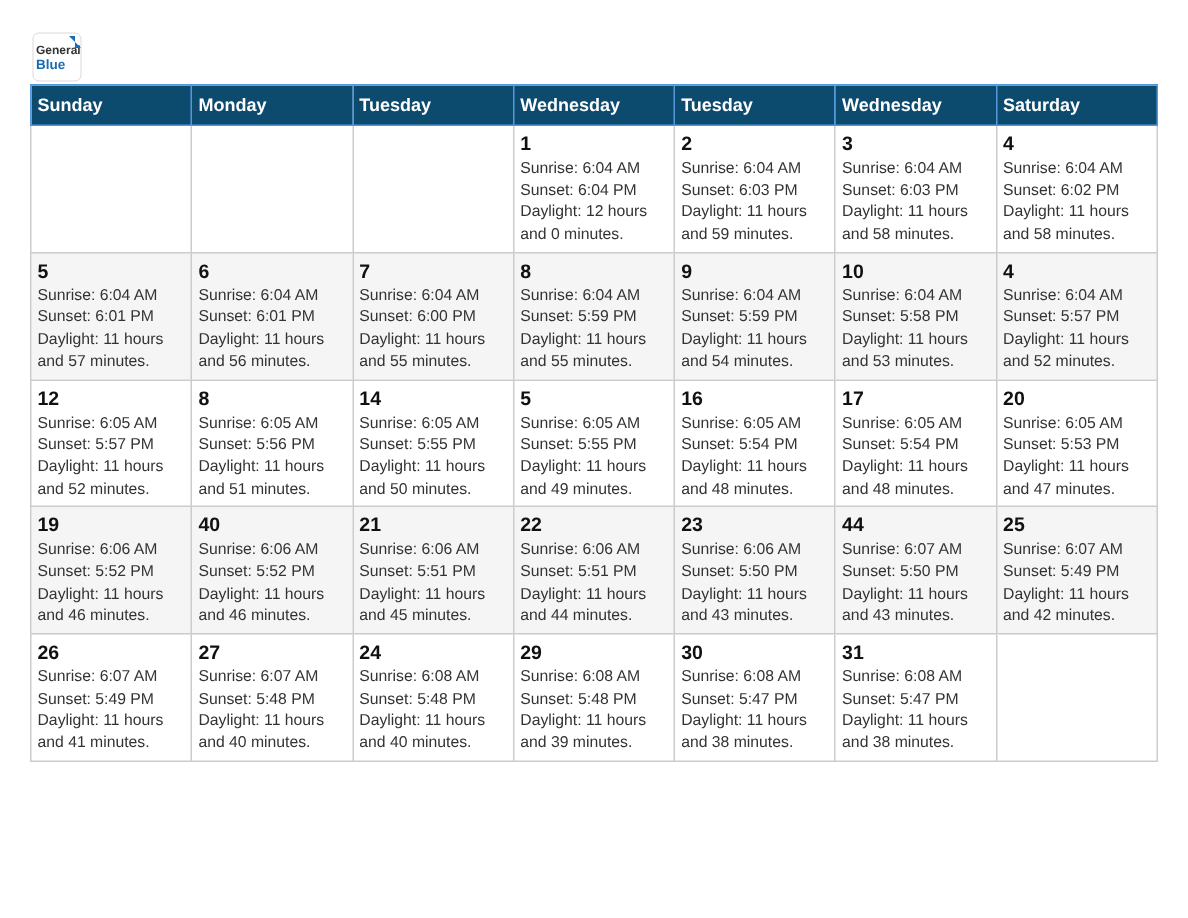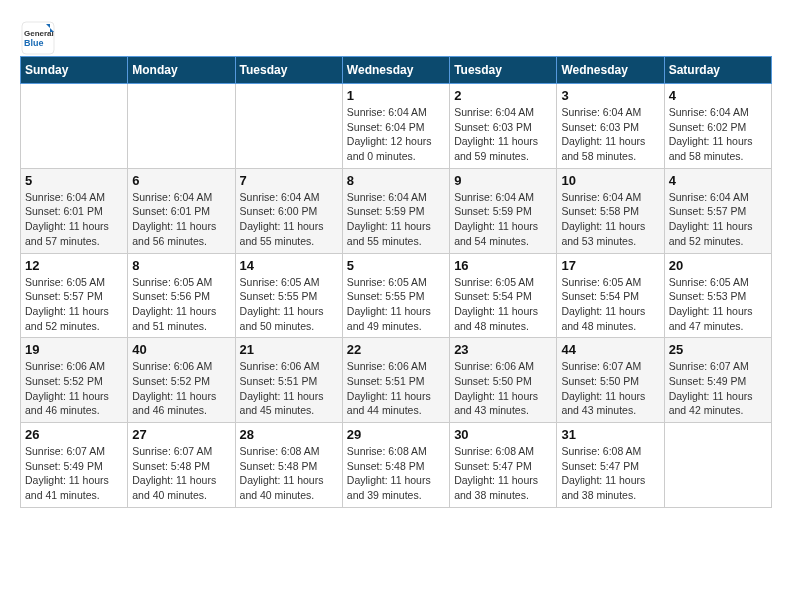--- a/index.html
+++ b/index.html
@@ -299,21 +299,21 @@
 and 41 minutes.</div>
         </td>
         <td>
           <div class="day-number">27</div>
           <div class="day-info" style="white-space: pre-line;">Sunrise: 6:07 AM
 Sunset: 5:48 PM
 Daylight: 11 hours
 and 40 minutes.</div>
         </td>
         <td>
-          <div class="day-number">28</div>
+          <div class="day-number">24</div>
           <div class="day-info" style="white-space: pre-line;">Sunrise: 6:08 AM
 Sunset: 5:48 PM
 Daylight: 11 hours
 and 40 minutes.</div>
         </td>
         <td>
           <div class="day-number">29</div>
           <div class="day-info" style="white-space: pre-line;">Sunrise: 6:08 AM
 Sunset: 5:48 PM
 Daylight: 11 hours

